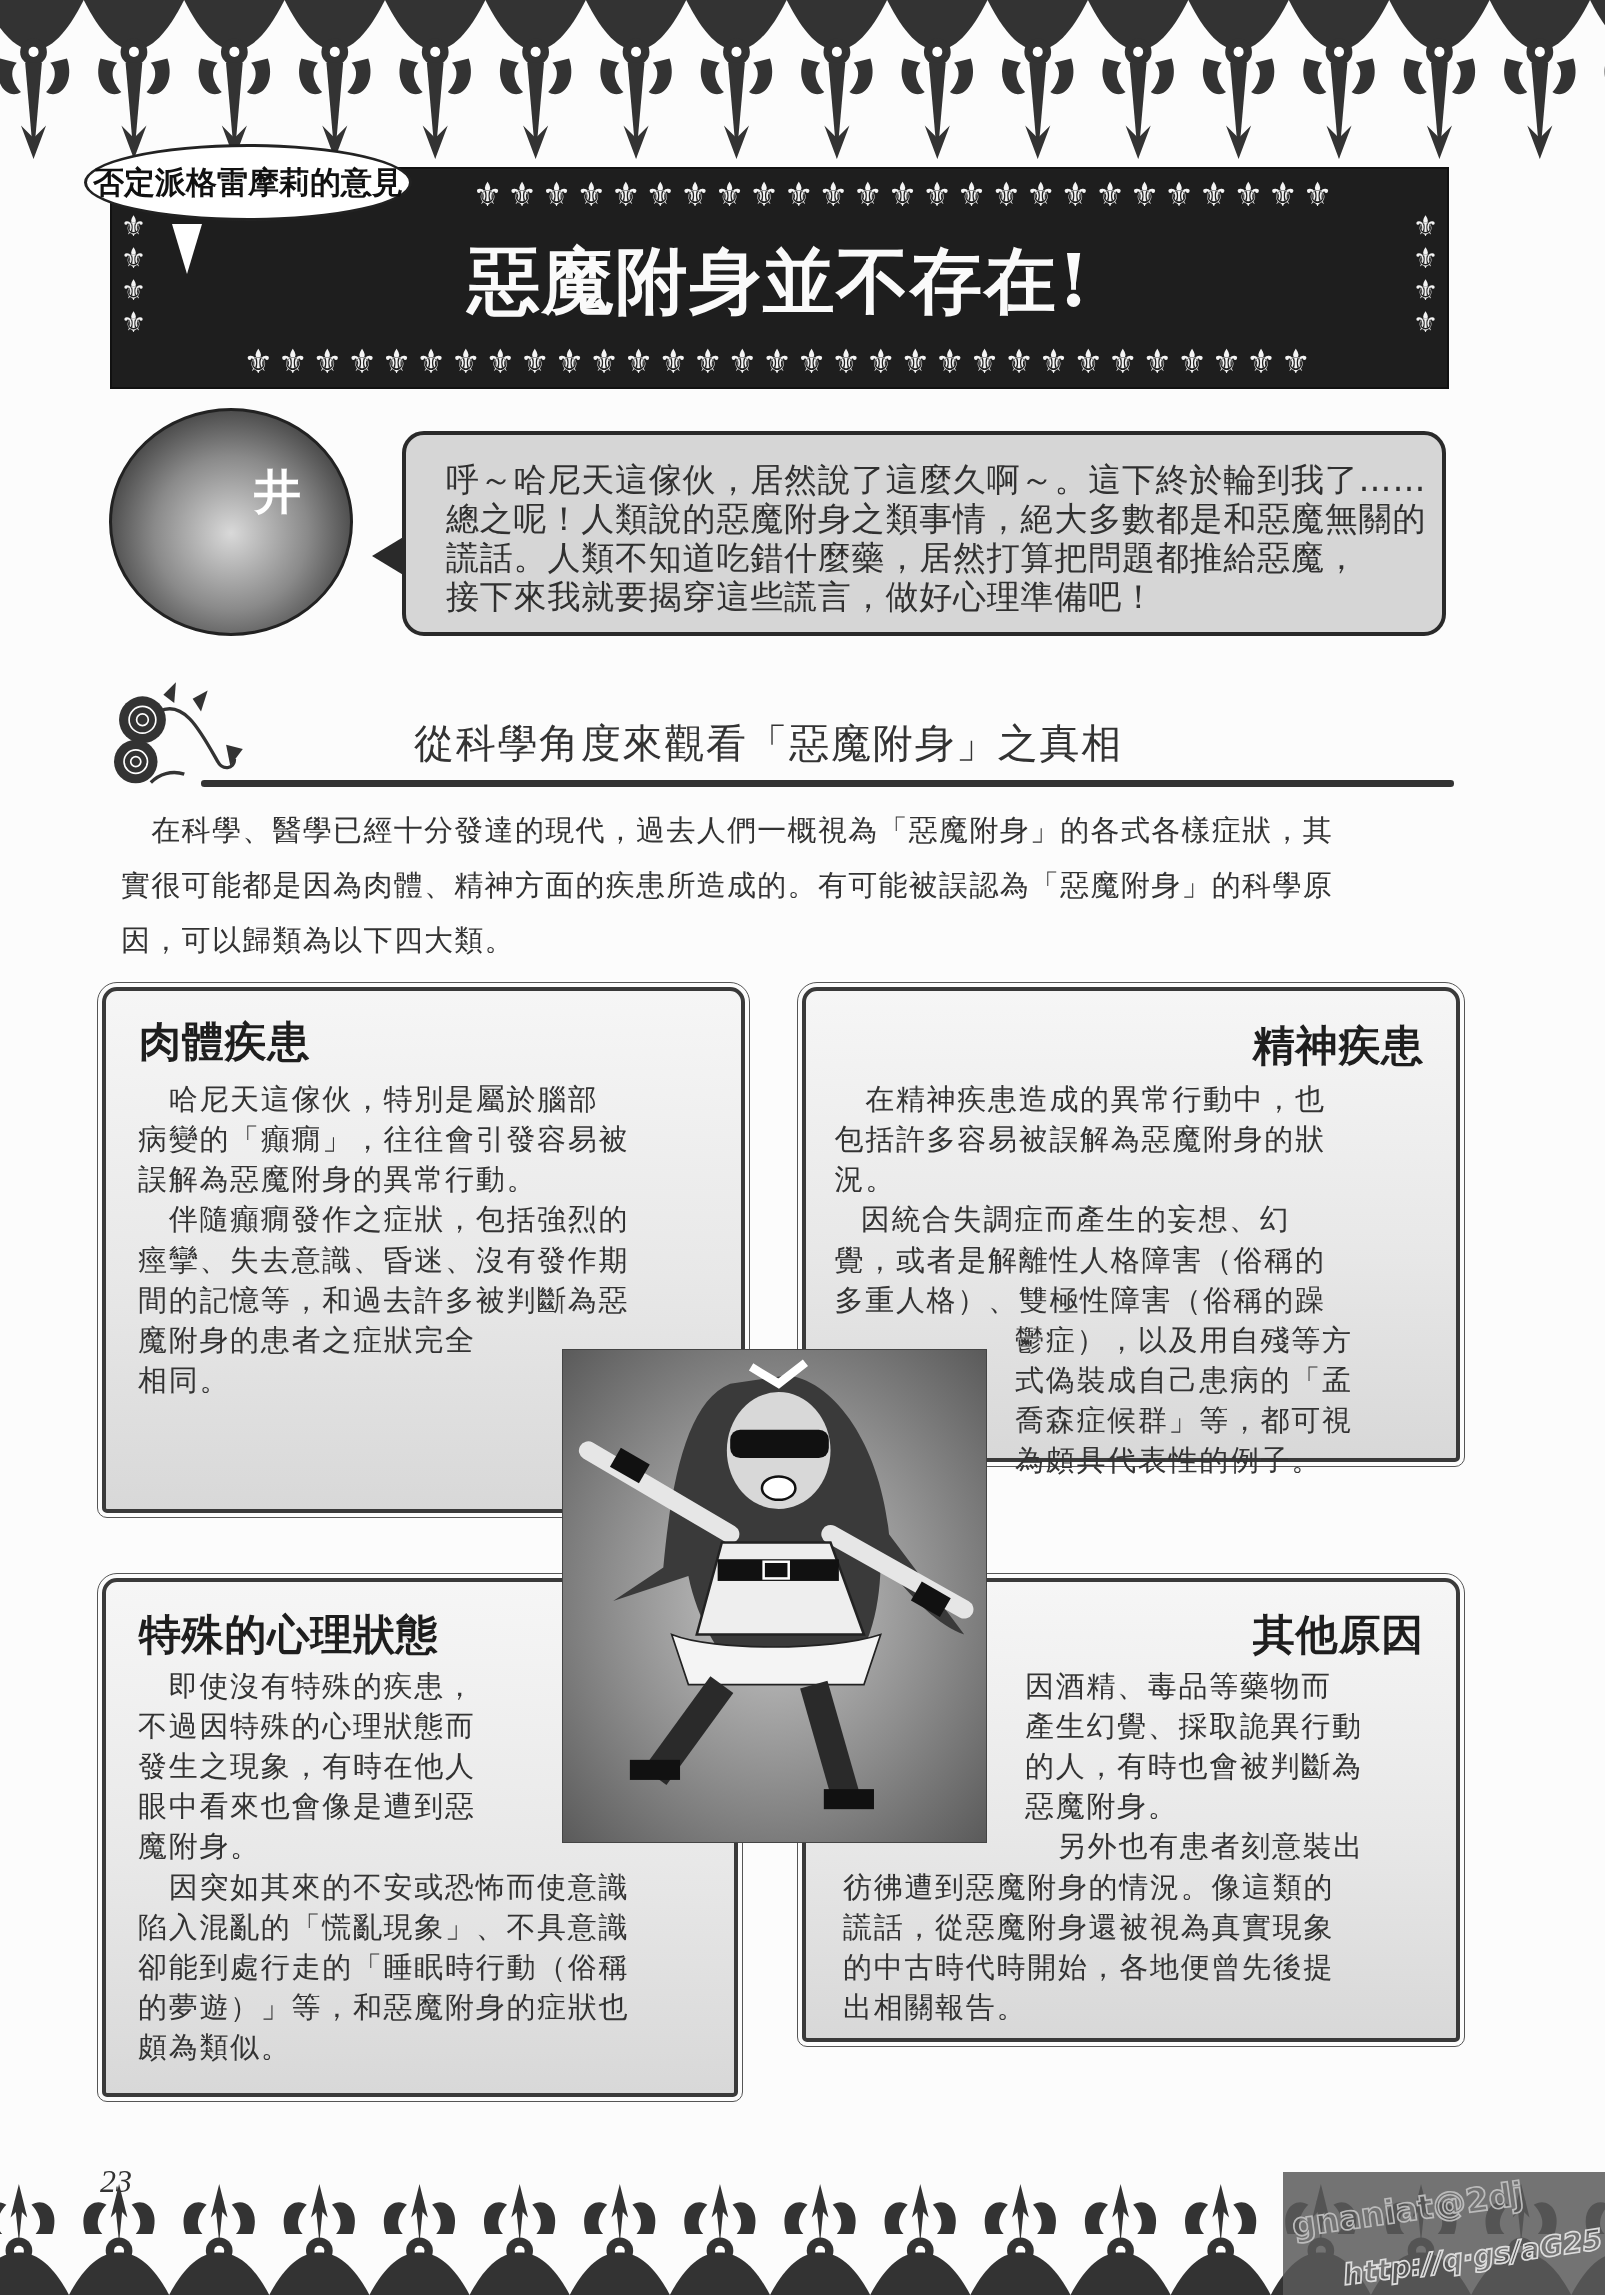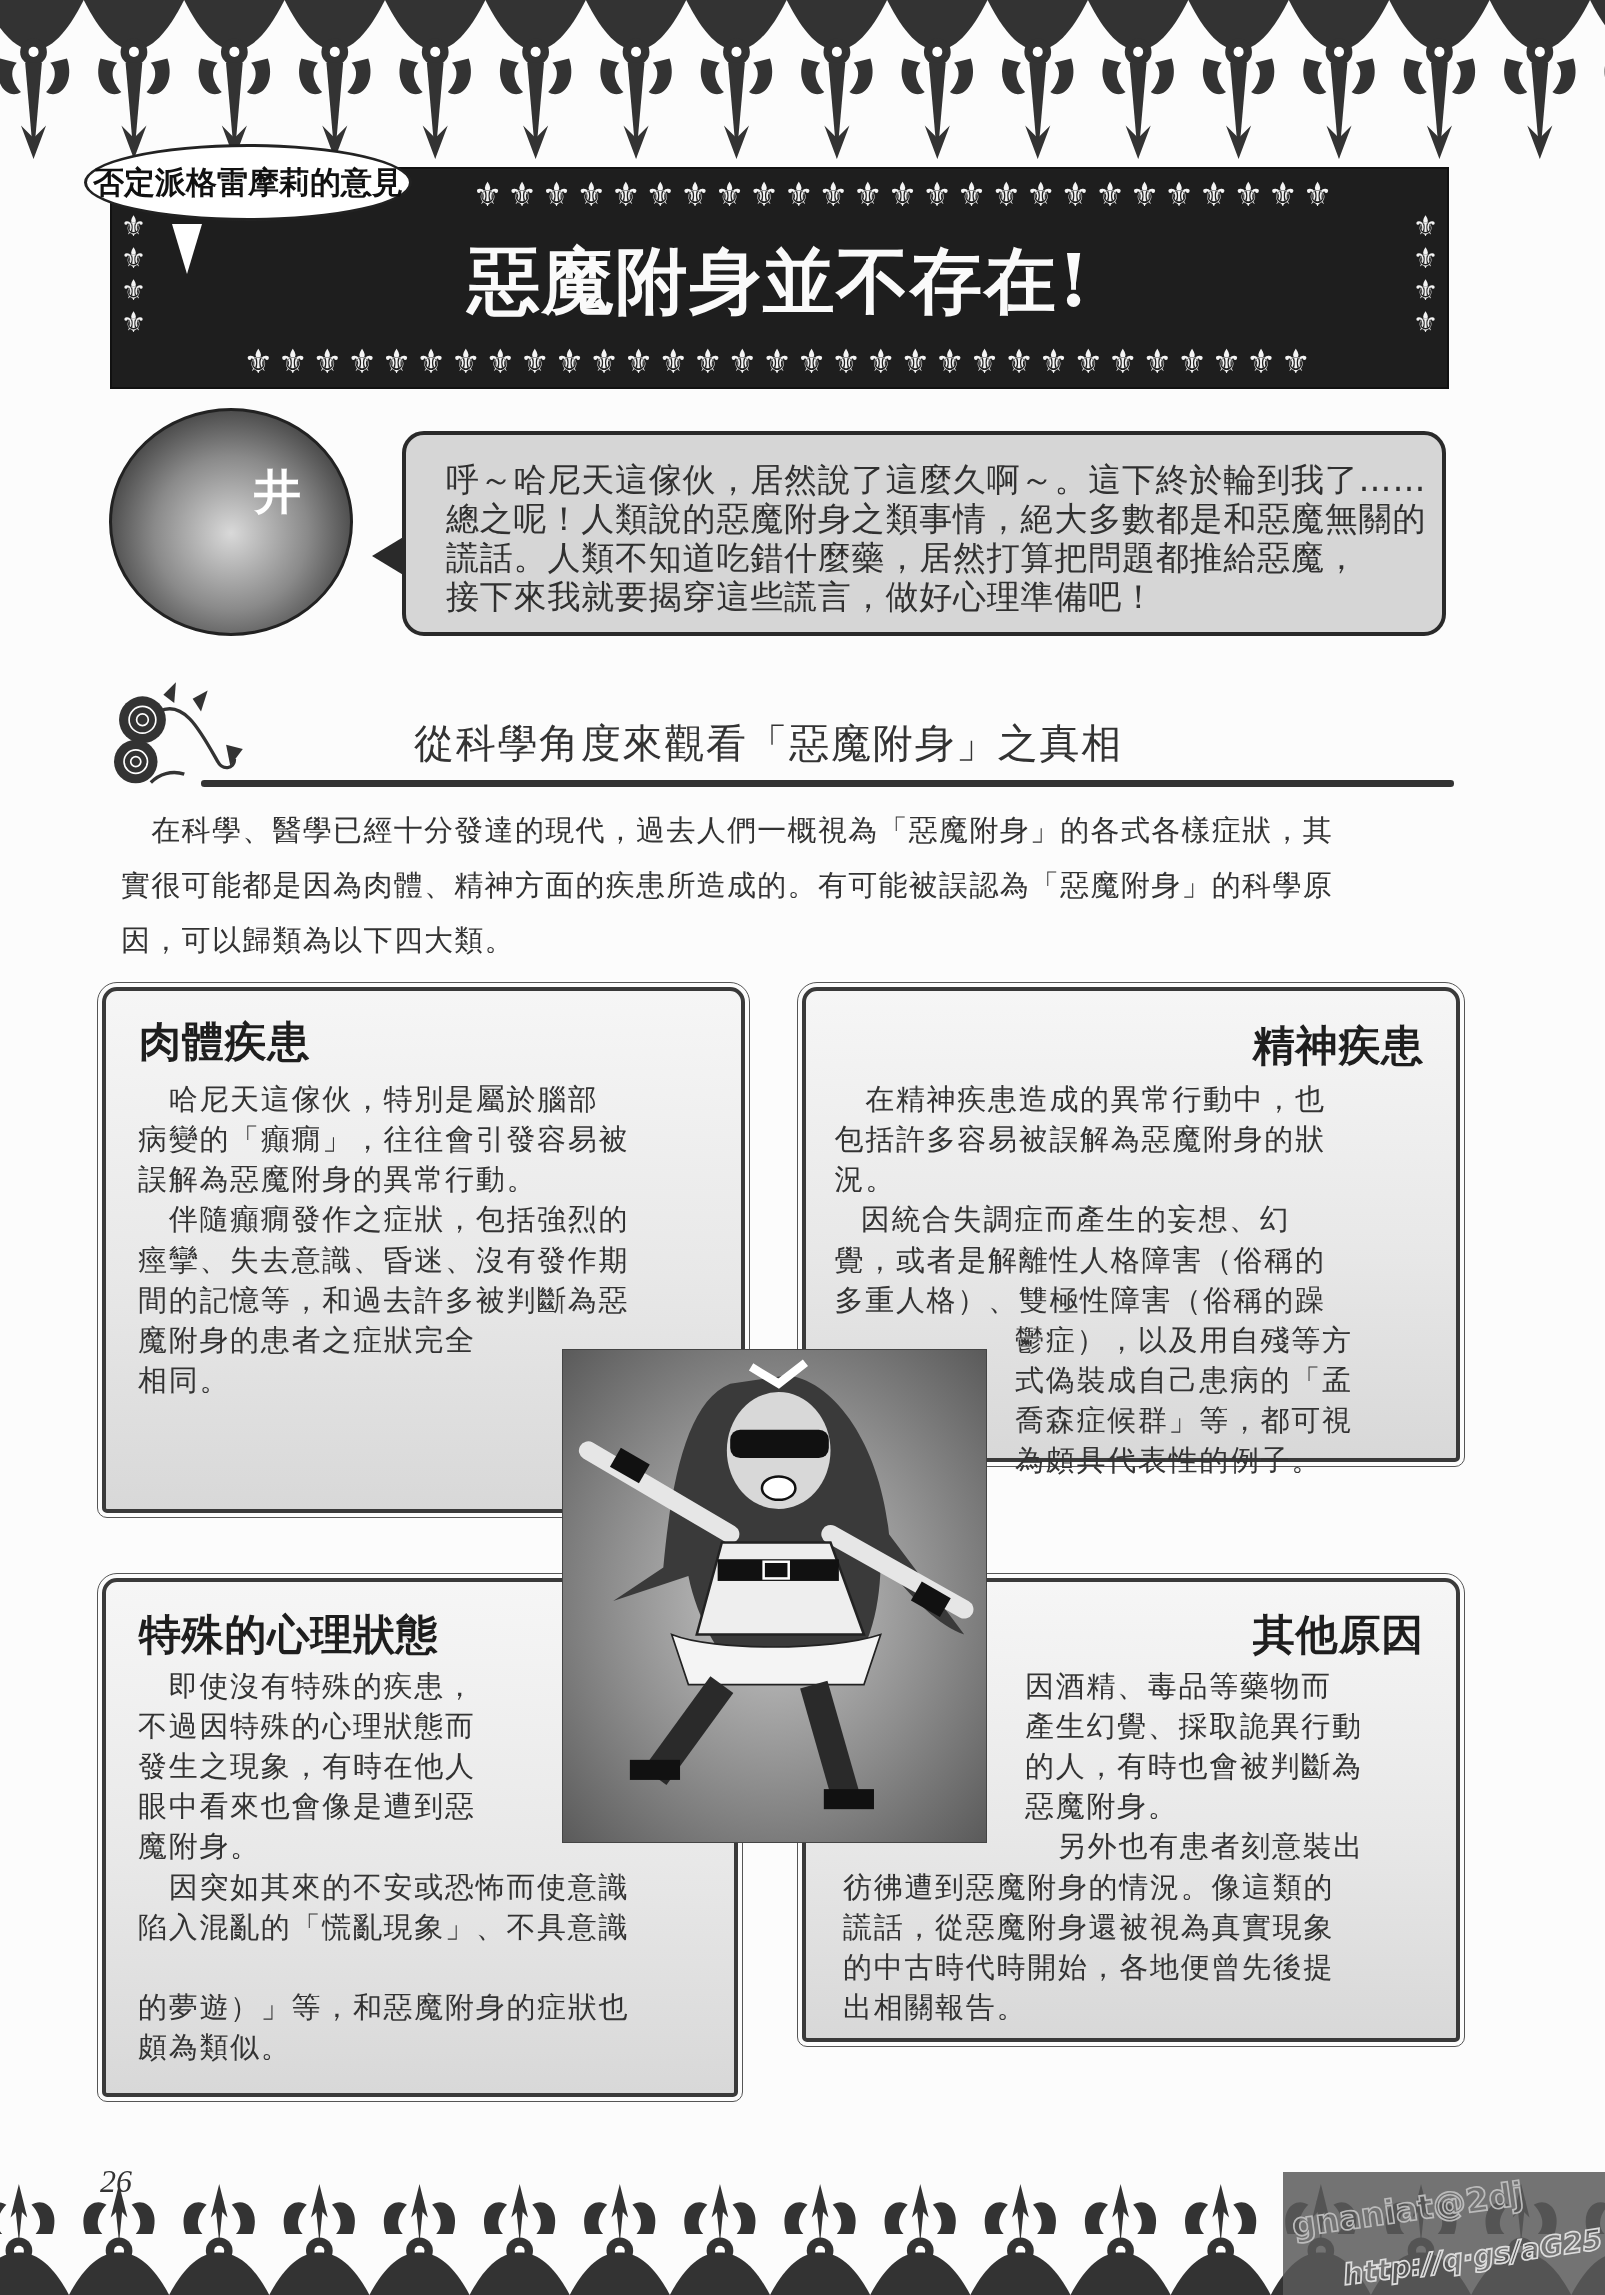--- a/index.html
+++ b/index.html
@@ -173,20 +173,21 @@
 
 <div class="box" style="left:102px;top:1578px;width:636px;height:519px;">
   <div class="box-title" style="left:33px;top:25px;">特殊的心理狀態</div>
   <div class="box-line" style="left:32px;top:84px;">　即使沒有特殊的疾患，</div>
   <div class="box-line" style="left:32px;top:124px;">不過因特殊的心理狀態而</div>
   <div class="box-line" style="left:32px;top:164px;">發生之現象，有時在他人</div>
   <div class="box-line" style="left:32px;top:204px;">眼中看來也會像是遭到惡</div>
   <div class="box-line" style="left:32px;top:244px;">魔附身。</div>
   <div class="box-line" style="left:32px;top:285px;">　因突如其來的不安或恐怖而使意識</div>
   <div class="box-line" style="left:32px;top:325px;">陷入混亂的「慌亂現象」、不具意識</div>
+  <div class="box-line" style="left:32px;top:365px;">卻能到處行走的「睡眠時行動（俗稱</div>
   <div class="box-line" style="left:32px;top:405px;">的夢遊）」等，和惡魔附身的症狀也</div>
   <div class="box-line" style="left:32px;top:445px;">頗為類似。</div>
 </div>
 
 <div class="box" style="left:802px;top:1578px;width:658px;height:464px;">
   <div class="box-title" style="right:32px;top:25px;">其他原因</div>
   <div class="box-line" style="left:219px;top:84px;">因酒精、毒品等藥物而</div>
   <div class="box-line" style="left:219px;top:124px;">產生幻覺、採取詭異行動</div>
   <div class="box-line" style="left:219px;top:164px;">的人，有時也會被判斷為</div>
   <div class="box-line" style="left:219px;top:204px;">惡魔附身。</div>
@@ -212,21 +213,21 @@
     <rect x="240" y="253" width="30" height="20" fill="none" stroke="#fff" stroke-width="3"></rect>
     <path d="M130,340 C180,360 320,360 380,340 L360,400 L150,400 Z" fill="#f4f4f4" stroke="#222" stroke-width="2"></path>
     <line x1="190" y1="400" x2="110" y2="510" stroke="#2a2a2a" stroke-width="34"></line>
     <line x1="300" y1="400" x2="340" y2="540" stroke="#2a2a2a" stroke-width="34"></line>
     <rect x="80" y="490" width="60" height="24" fill="#111"></rect>
     <rect x="312" y="525" width="60" height="24" fill="#111"></rect>
     <path d="M225,20 L258,40 L290,15" stroke="#fff" stroke-width="10" fill="none"></path>
   </svg>
 </div>
 
-<div class="abs page-num">26</div>
+<div class="abs page-num">23</div>
 
 <div class="ornament" style="top:2184px;height:111px;">
   <svg width="1606" height="111" viewBox="0 0 1919 133">
     <defs>
       <g id="damask-up">
         <path d="M60,0 L50,40 L60,30 L70,40 Z" fill="#333"></path>
         <path d="M20,60 C10,30 30,15 45,25 C35,35 30,50 40,60 Z" fill="#333"></path>
         <path d="M100,60 C110,30 90,15 75,25 C85,35 90,50 80,60 Z" fill="#333"></path>
         <path d="M55,20 L60,70 L65,20 Z" fill="#333"></path>
         <circle cx="60" cy="80" r="16" fill="#333"></circle>

